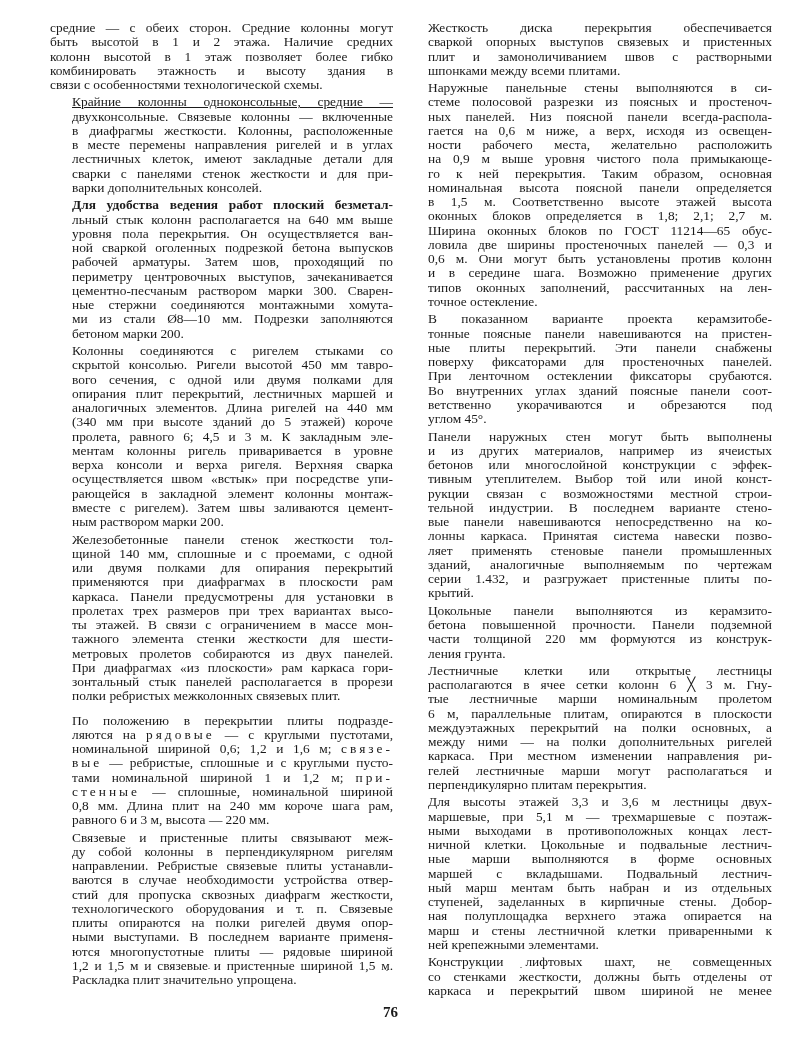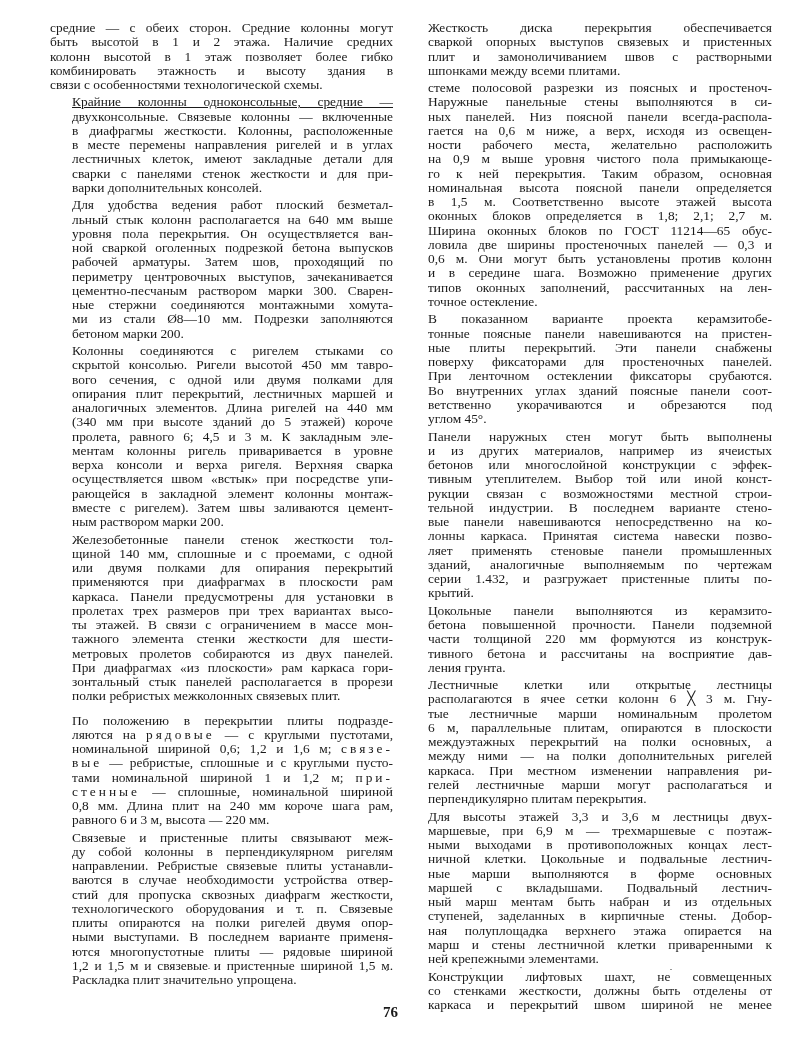--- a/index.html
+++ b/index.html
@@ -42,21 +42,21 @@
       <p class="ind">
         <span class="ln" style="text-indent: 22px; text-decoration: underline;">Крайние колонны одноконсольные, средние —</span>
         <span class="ln">двухконсольные. Связевые колонны — включенные</span>
         <span class="ln">в диафрагмы жесткости. Колонны, расположенные</span>
         <span class="ln">в месте перемены направления ригелей и в углах</span>
         <span class="ln">лестничных клеток, имеют закладные детали для</span>
         <span class="ln">сварки с панелями стенок жесткости и для при-</span>
         <span class="ln last">варки дополнительных консолей.</span>
       </p>
       <p class="ind">
-        <span class="ln" style="text-indent: 22px;">Для удобства ведения работ плоский безметал-</span>
+        <span class="ln" style="text-indent: 22px; font-weight: bold;">Для удобства ведения работ плоский безметал-</span>
         <span class="ln">льный стык колонн располагается на 640 мм выше</span>
         <span class="ln">уровня пола перекрытия. Он осуществляется ван-</span>
         <span class="ln">ной сваркой оголенных подрезкой бетона выпусков</span>
         <span class="ln">рабочей арматуры. Затем шов, проходящий по</span>
         <span class="ln">периметру центровочных выступов, зачеканивается</span>
         <span class="ln">цементно-песчаным раствором марки 300. Сварен-</span>
         <span class="ln">ные стержни соединяются монтажными хомута-</span>
         <span class="ln">ми из стали Ø8—10 мм. Подрезки заполняются</span>
         <span class="ln last">бетоном марки 200.</span>
       </p>
@@ -114,22 +114,22 @@
       </p>
     </div>
   <div class="col col-right" id="col-right">
       <p class="ind">
         <span class="ln" style="text-indent: 22px;">Жесткость диска перекрытия обеспечивается</span>
         <span class="ln">сваркой опорных выступов связевых и пристенных</span>
         <span class="ln">плит и замоноличиванием швов с растворными</span>
         <span class="ln last">шпонками между всеми плитами.</span>
       </p>
       <p class="ind">
+        <span class="ln" style="text-indent: 22px;">Наружные панельные стены выполняются в си-</span>
         <span class="ln">стеме полосовой разрезки из поясных и простеноч-</span>
-        <span class="ln" style="text-indent: 22px;">Наружные панельные стены выполняются в си-</span>
         <span class="ln">ных панелей. Низ поясной панели всегда-распола-</span>
         <span class="ln">гается на 0,6 м ниже, а верх, исходя из освещен-</span>
         <span class="ln">ности рабочего места, желательно расположить</span>
         <span class="ln">на 0,9 м выше уровня чистого пола примыкающе-</span>
         <span class="ln">го к ней перекрытия. Таким образом, основная</span>
         <span class="ln">номинальная высота поясной панели определяется</span>
         <span class="ln">в 1,5 м. Соответственно высоте этажей высота</span>
         <span class="ln">оконных блоков определяется в 1,8; 2,1; 2,7 м.</span>
         <span class="ln">Ширина оконных блоков по ГОСТ 11214—65 обус-</span>
         <span class="ln">ловила две ширины простеночных панелей — 0,3 и</span>
@@ -159,37 +159,36 @@
         <span class="ln">лонны каркаса. Принятая система навески позво-</span>
         <span class="ln">ляет применять стеновые панели промышленных</span>
         <span class="ln">зданий, аналогичные выполняемым по чертежам</span>
         <span class="ln">серии 1.432, и разгружает пристенные плиты по-</span>
         <span class="ln last">крытий.</span>
       </p>
       <p class="ind">
         <span class="ln" style="text-indent: 22px;">Цокольные панели выполняются из керамзито-</span>
         <span class="ln">бетона повышенной прочности. Панели подземной</span>
         <span class="ln">части толщиной 220 мм формуются из конструк-</span>
-        <span class="ln">тивного бетона и рассчитаны на восприятие дав-</span>
         <span class="ln last">ления грунта.</span>
       </p>
       <p class="ind">
         <span class="ln" style="text-indent: 22px;">Лестничные клетки или открытые лестницы</span>
         <span class="ln">располагаются в ячее сетки колонн 6 ╳ 3 м. Гну-</span>
         <span class="ln">тые лестничные марши номинальным пролетом</span>
         <span class="ln">6 м, параллельные плитам, опираются в плоскости</span>
         <span class="ln">междуэтажных перекрытий на полки основных, а</span>
         <span class="ln">между ними — на полки дополнительных ригелей</span>
         <span class="ln">каркаса. При местном изменении направления ри-</span>
         <span class="ln">гелей лестничные марши могут располагаться и</span>
         <span class="ln last">перпендикулярно плитам перекрытия.</span>
       </p>
       <p class="ind">
         <span class="ln" style="text-indent: 22px;">Для высоты этажей 3,3 и 3,6 м лестницы двух-</span>
-        <span class="ln">маршевые, при 6,9 м — трехмаршевые с поэтаж-</span>
+        <span class="ln">маршевые, при 5,1 м — трехмаршевые с поэтаж-</span>
         <span class="ln">ными выходами в противоположных концах лест-</span>
         <span class="ln">ничной клетки. Цокольные и подвальные лестнич-</span>
         <span class="ln">ные марши выполняются в форме основных</span>
         <span class="ln">маршей с вкладышами. Подвальный лестнич-</span>
         <span class="ln">ный марш ментам быть набран и из отдельных</span>
         <span class="ln">ступеней, заделанных в кирпичные стены. Добор-</span>
         <span class="ln">ная полуплощадка верхнего этажа опирается на</span>
         <span class="ln">марш и стены лестничной клетки приваренными к</span>
         <span class="ln last">ней крепежными элементами.</span>
       </p>

